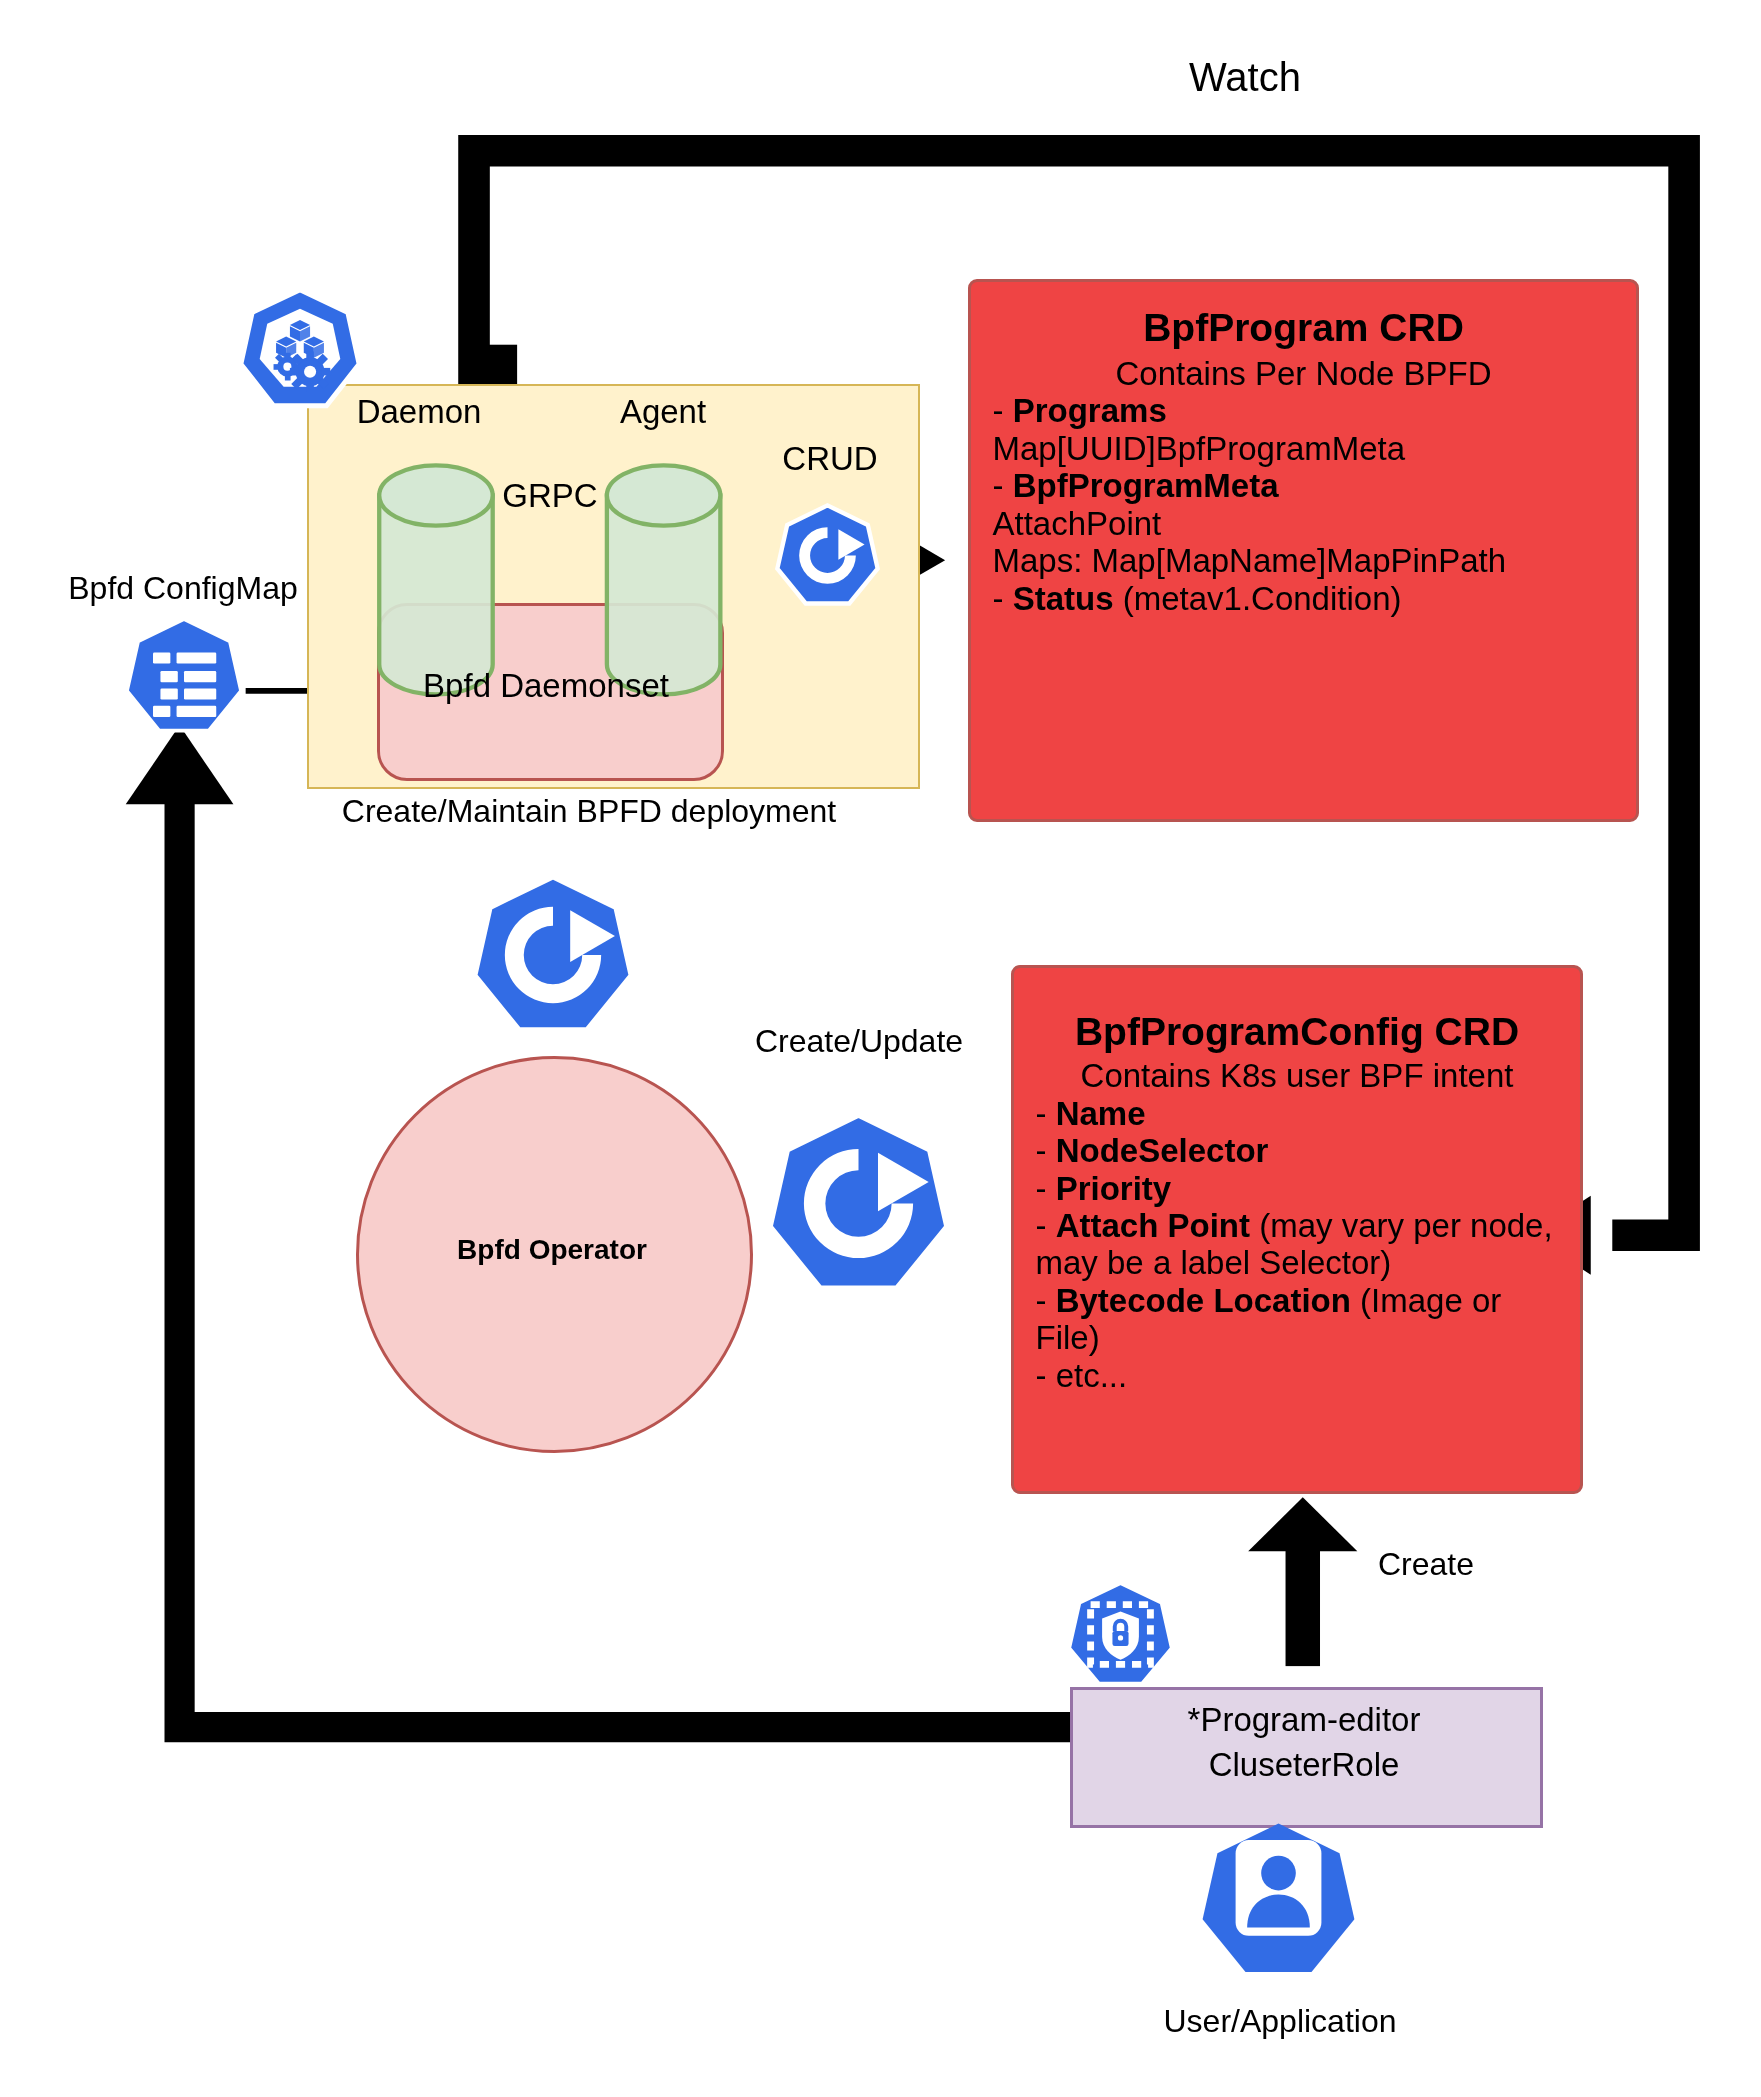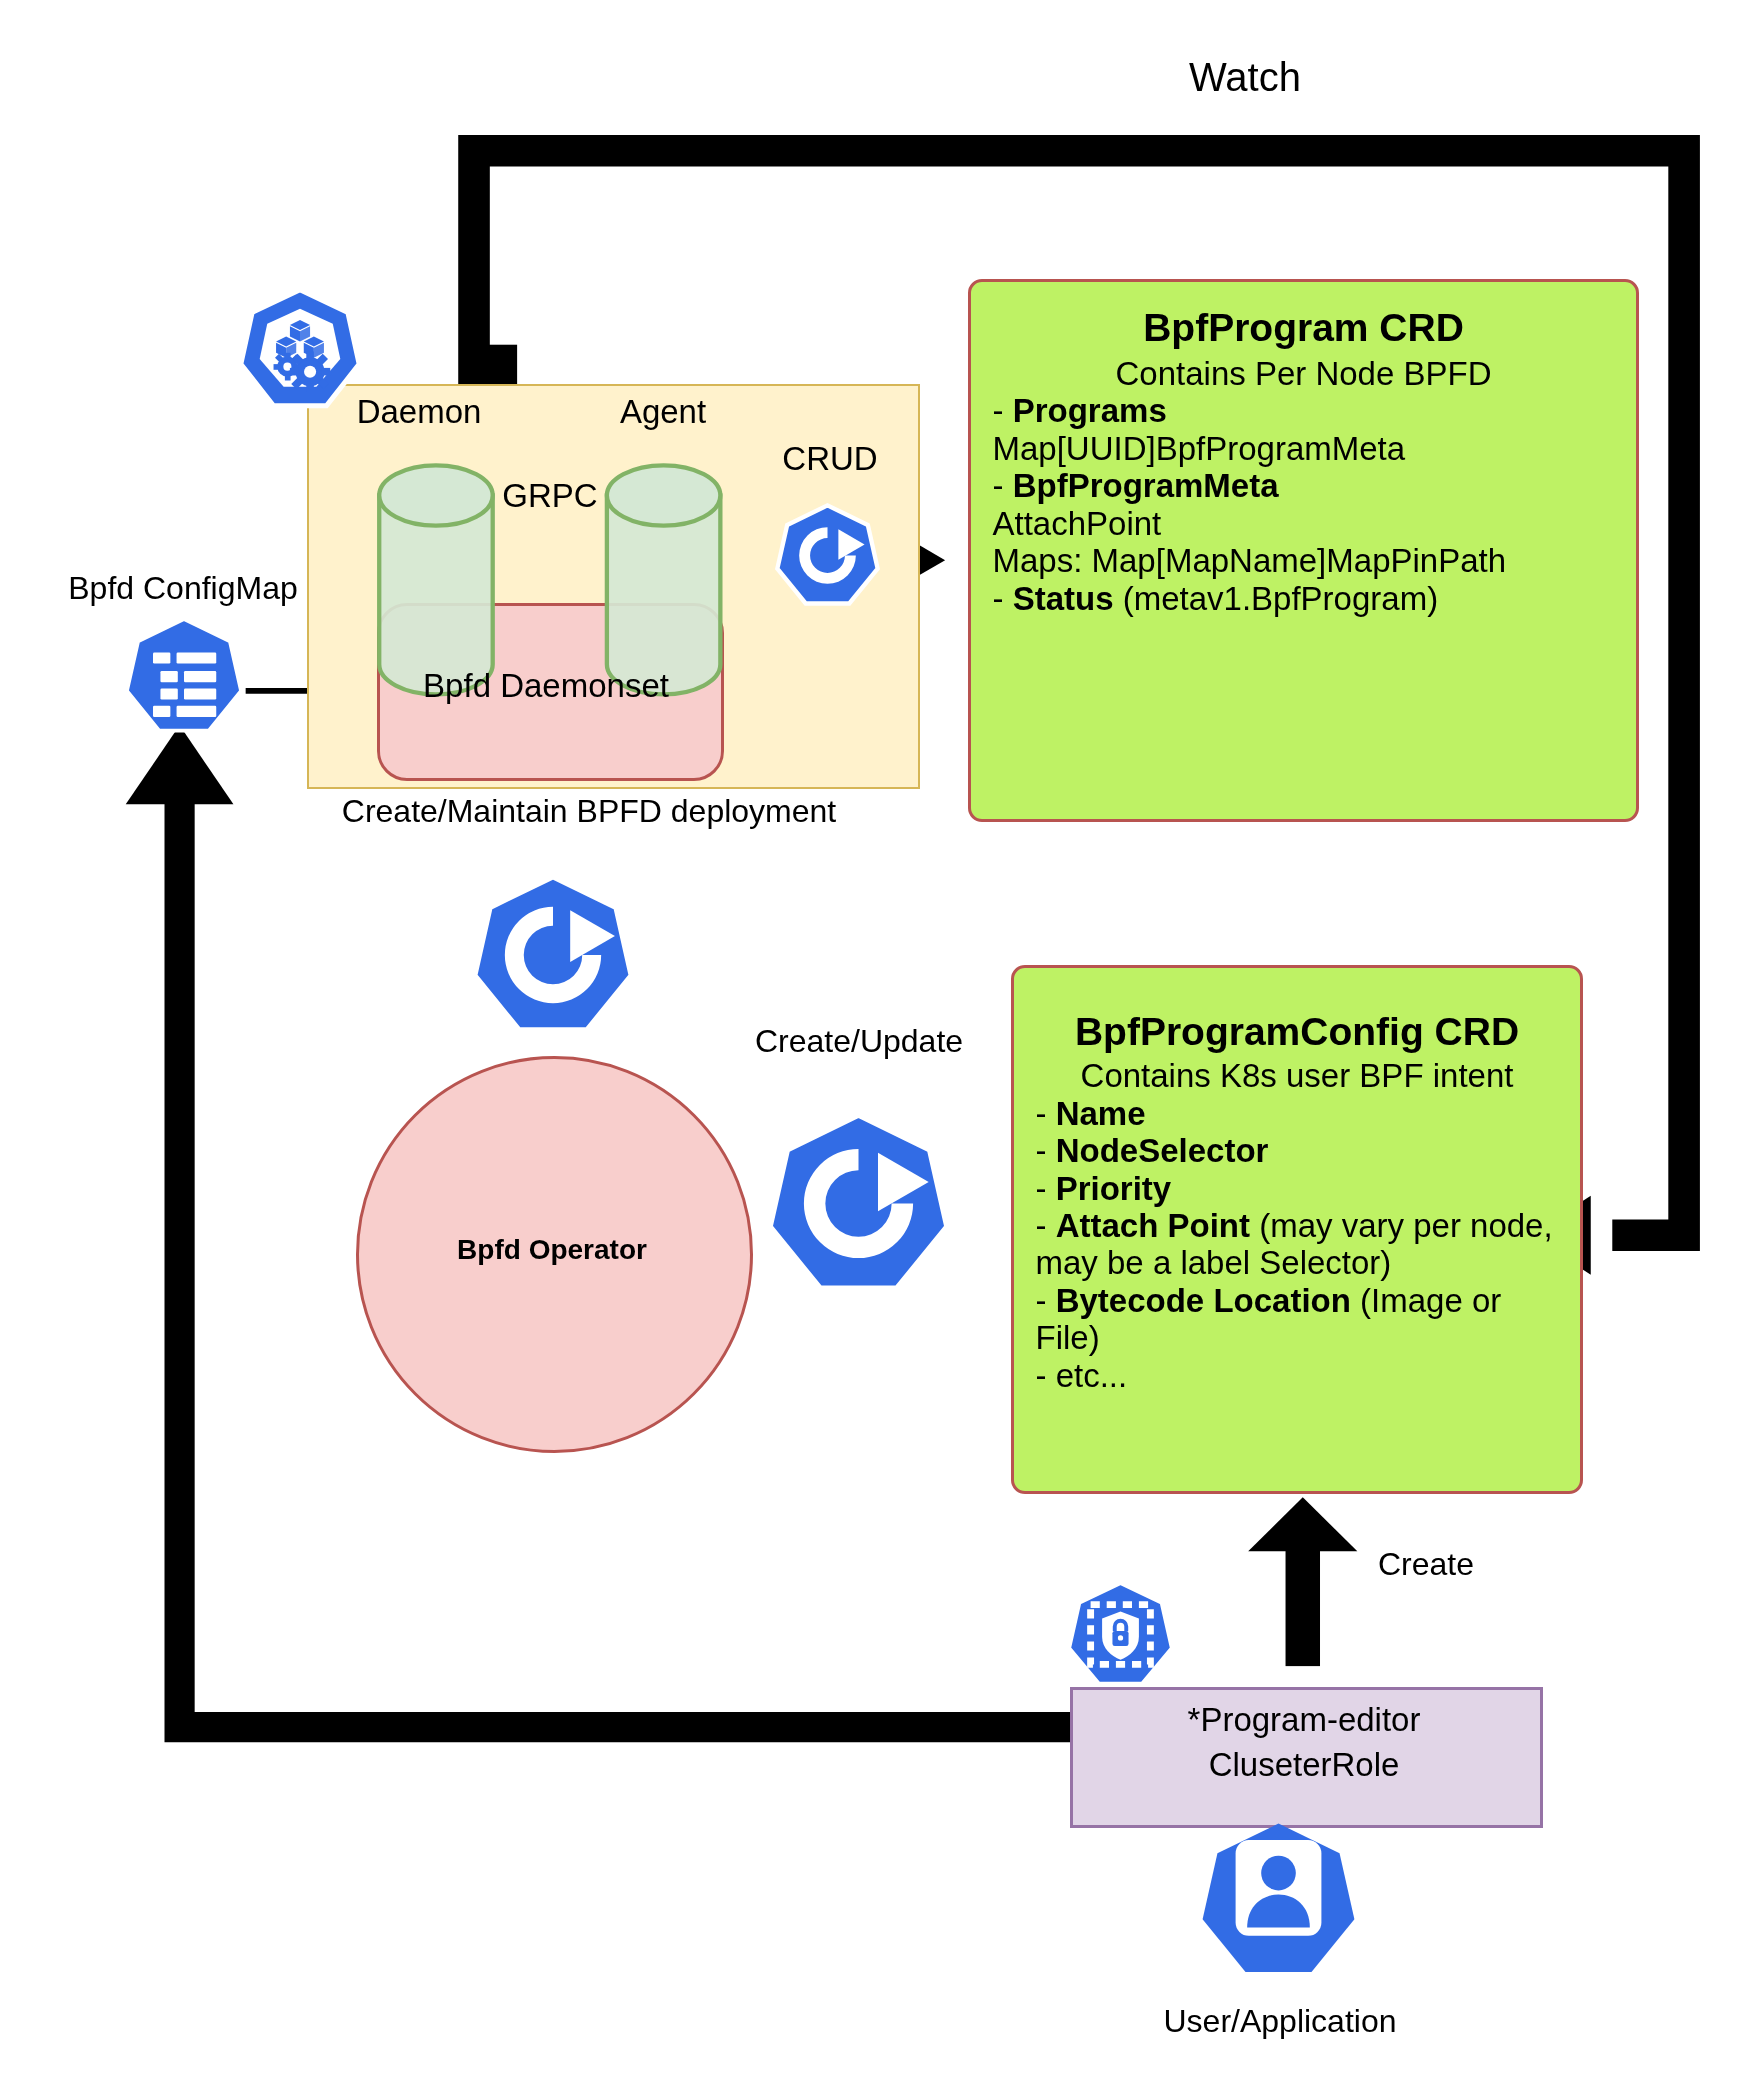--- a/index.html
+++ b/index.html
@@ -13,21 +13,21 @@
 
   
   .t-watch{font-size:40px;}
   .t-small{font-size:32px;}
   .t-node{font-size:33px;}
   .t-op{font-size:28px;font-weight:bold;}
 
   
   .yellowbox{position:absolute;background:#FFF2CC;border:2.9px solid #D6B656;}
   .pinkrr{position:absolute;background:#F8CECC;border:3.6px solid #B85450;border-radius:30px;}
-  .pinkbig{position:absolute;background:#bef264;border:3.6px solid #B85450;border-radius:14px;}
+  .pinkbig{position:absolute;background:#ef4444;border:3.6px solid #B85450;border-radius:9px;}
   .purplebox{position:absolute;background:#E1D5E7;border:3.6px solid #9673A6;}
   .circle{position:absolute;background:#F8CECC;border:3.6px solid #B85450;border-radius:50%;}
 
   .crdtext{position:absolute;left:0;right:0;top:0;padding:24.4px 21.5px 0 21.5px;box-sizing:border-box;}
   .crdline{font-size:33px;line-height:1.135;}
   .crdline b{font-weight:bold;}
   .ctr{text-align:center;}
 
   .icon{position:absolute;}
   .icon svg{display:block;width:100%;height:100%;}
@@ -94,21 +94,21 @@
 
   <div class="pinkbig" style="left:968px;top:279px;width:665px;height:537px;">
     <div class="crdtext">
       <div class="crdline ctr" style="font-size:39px;font-weight:bold;margin-bottom:4.3px;">BpfProgram CRD</div>
       <div class="crdline ctr">Contains Per Node BPFD</div>
       <div class="crdline"><span>- </span><b>Programs</b></div>
       <div class="crdline"> Map[UUID]BpfProgramMeta</div>
       <div class="crdline"><span>- </span><b>BpfProgramMeta</b></div>
       <div class="crdline">AttachPoint</div>
       <div class="crdline"> Maps: Map[MapName]MapPinPath</div>
-      <div class="crdline"><span>- </span><b>Status</b><span> (metav1.BpfProgram)</span></div>
+      <div class="crdline"><span>- </span><b>Status</b><span> (metav1.Condition)</span></div>
     </div>
   </div>
 
   <div class="pinkbig" style="left:1011px;top:965px;width:566px;height:523px;">
     <div class="crdtext" style="padding-top:42px;">
       <div class="crdline ctr" style="font-size:39px;font-weight:bold;margin-bottom:2.9px;">BpfProgramConfig CRD</div>
       <div class="crdline ctr">Contains K8s user BPF intent</div>
       <div class="crdline"><span>- </span><b>Name</b></div>
       <div class="crdline"><span>- </span><b>NodeSelector</b></div>
       <div class="crdline"><span>- </span><b>Priority</b></div>

